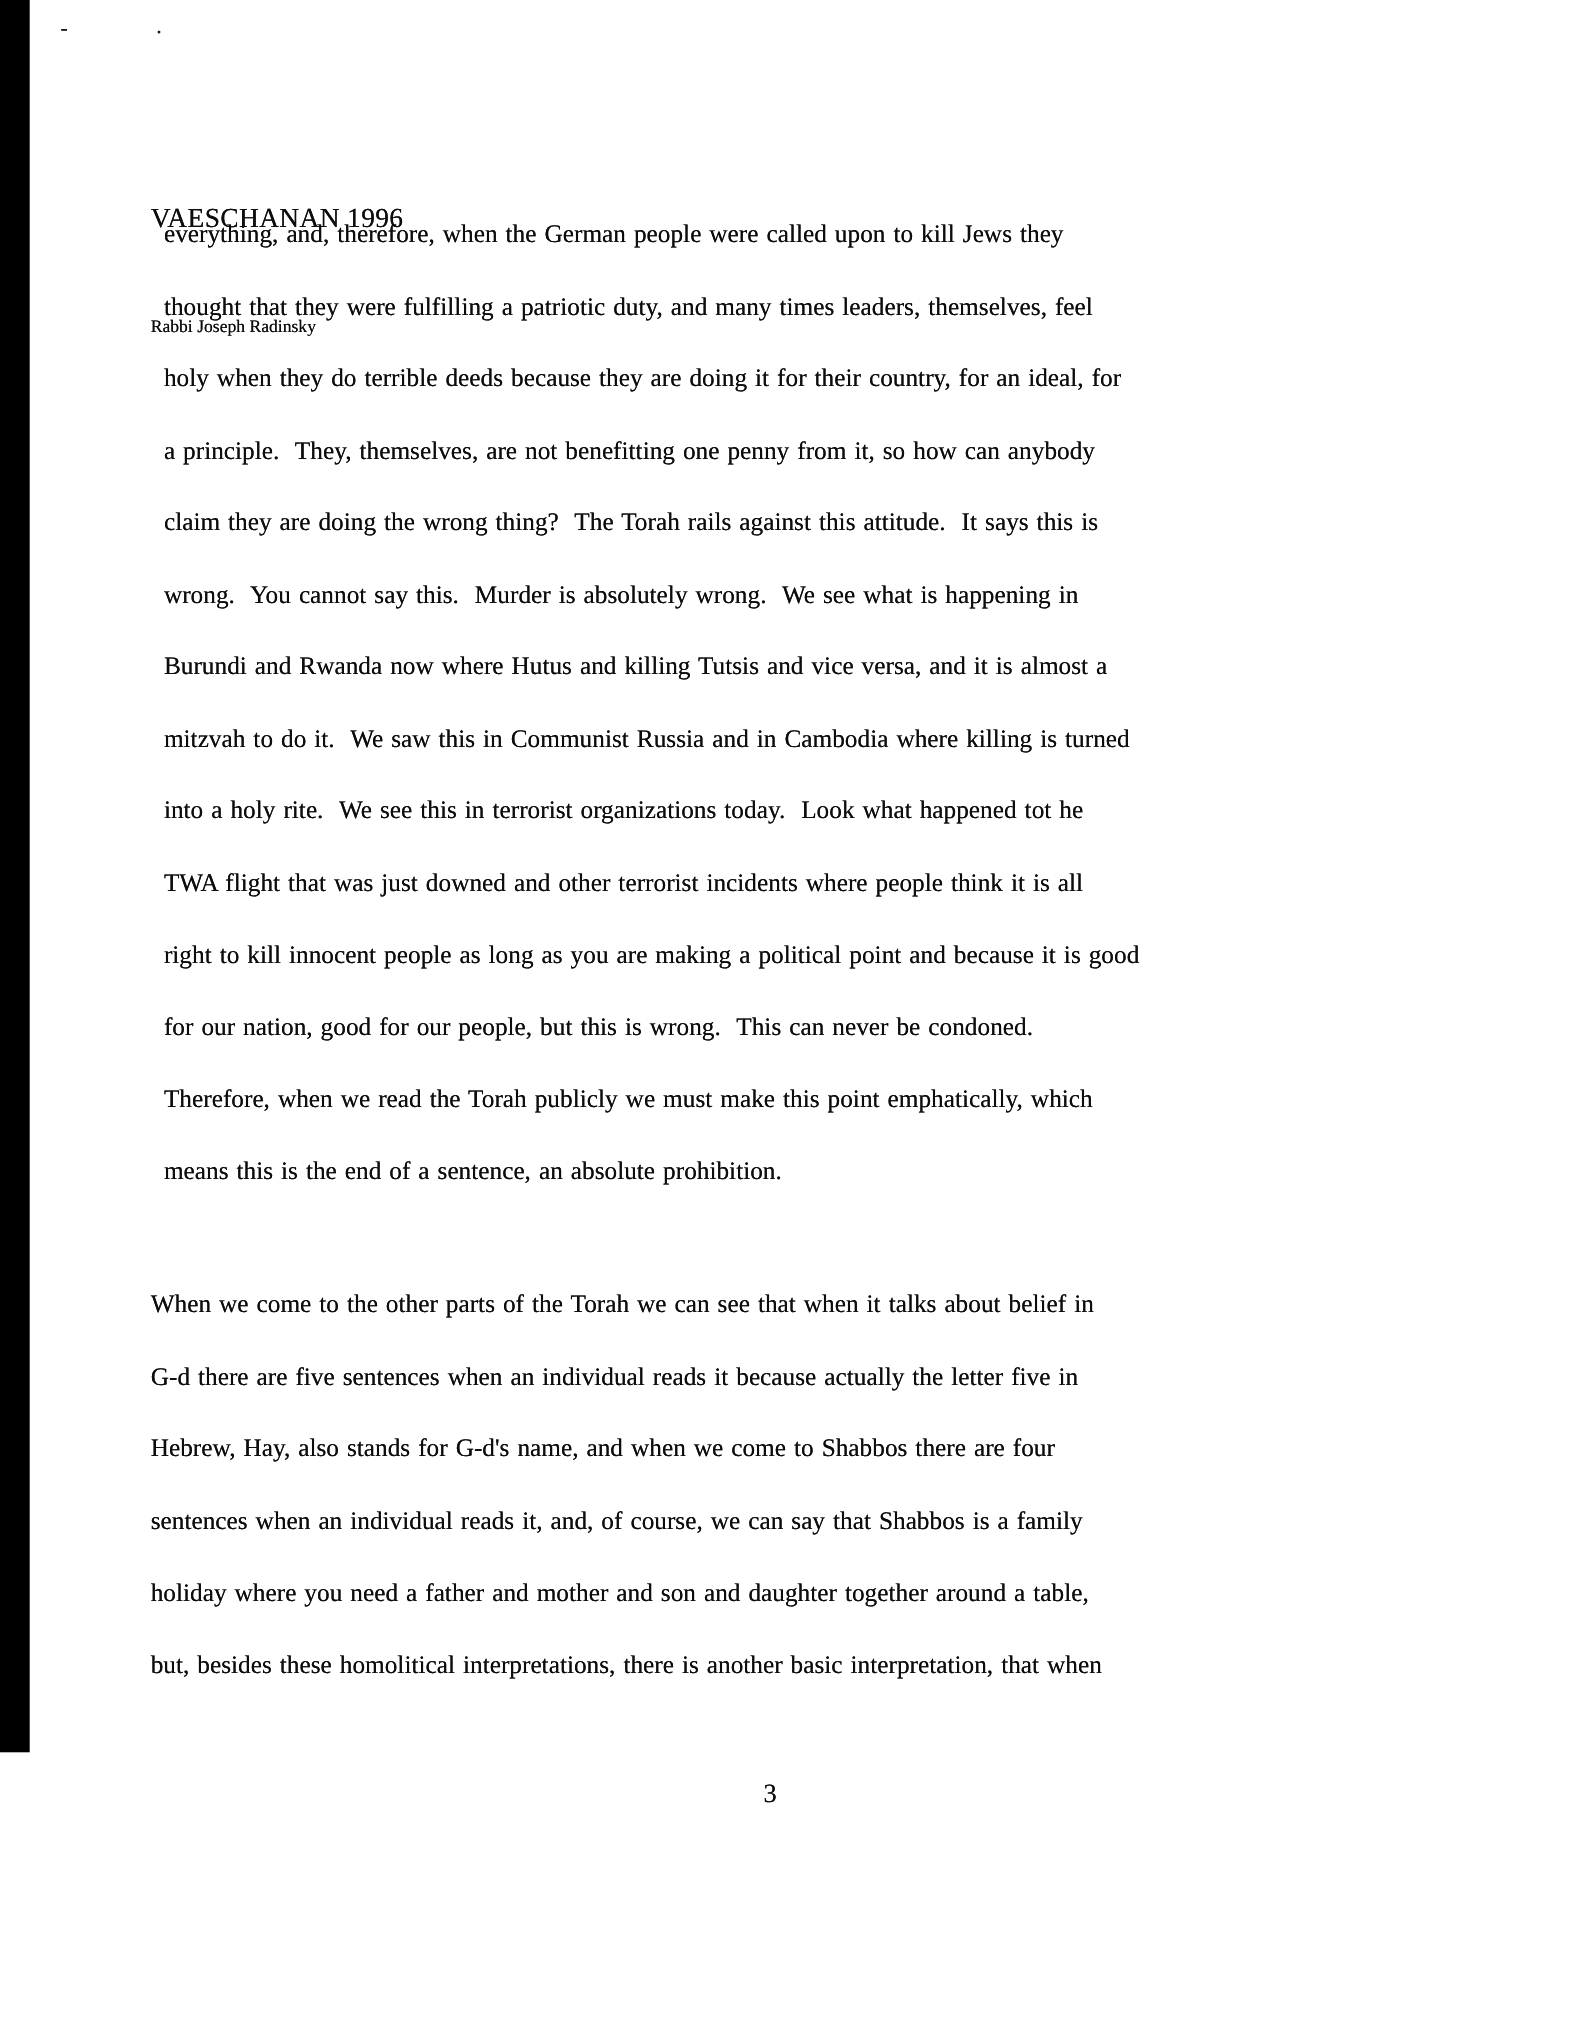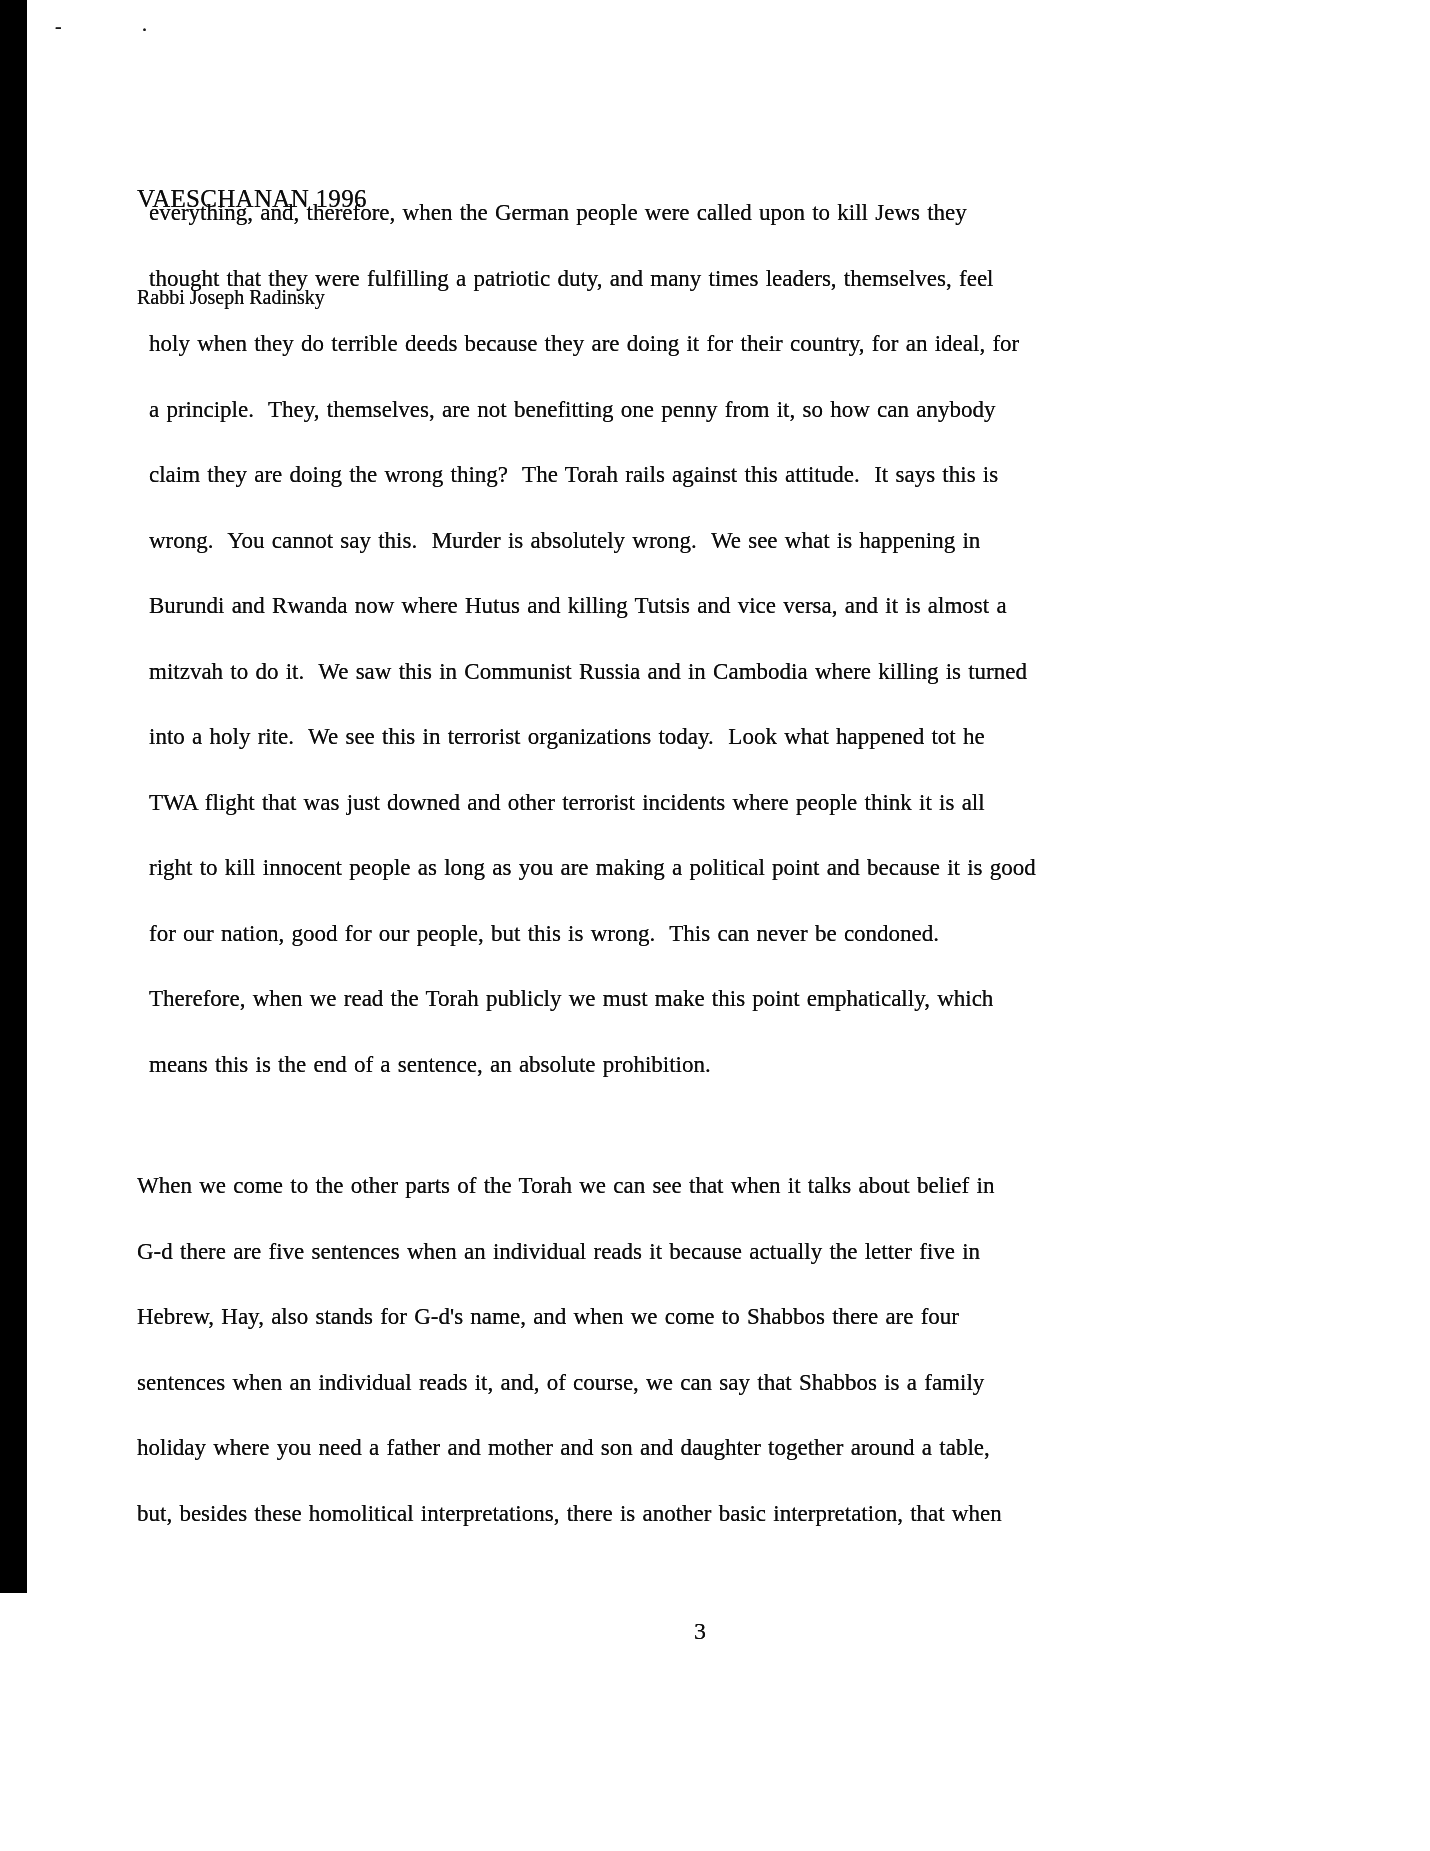--- a/index.html
+++ b/index.html
@@ -35,21 +35,21 @@
   .stray-dot  { left: 142px; top: 14px; }
   .doc-header {
     position: absolute;
     left: 137px;
     top: 116px;
     font-size: 24px;
     line-height: 33px;
     white-space: pre;
   }
   .doc-title { font-size: 25px; letter-spacing: 0.3px; }
-  .doc-author { font-size: 20px; }
+  .doc-author { font-size: 16px; }
   .body-paragraph {
     position: absolute;
     left: 137px;
     width: 1010px;
     font-size: 23px;
     line-height: 65.5px;
     white-space: pre-wrap;
     word-spacing: 1.5px;
   }
   .para-1 { top: 180px; margin-left: 12px; }

